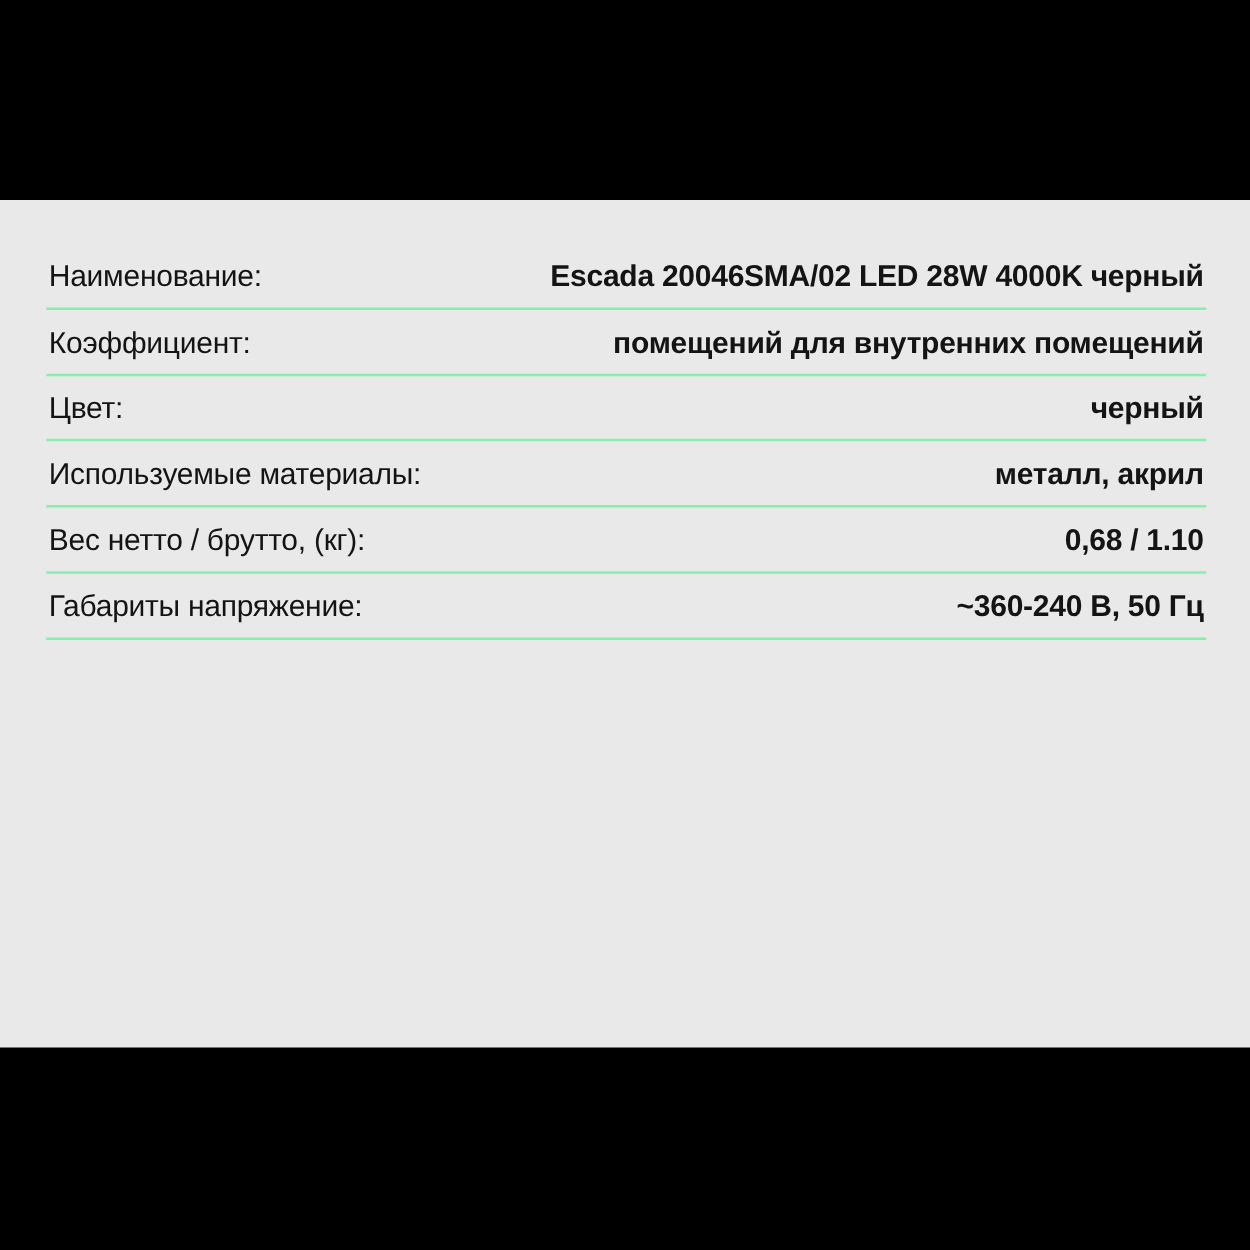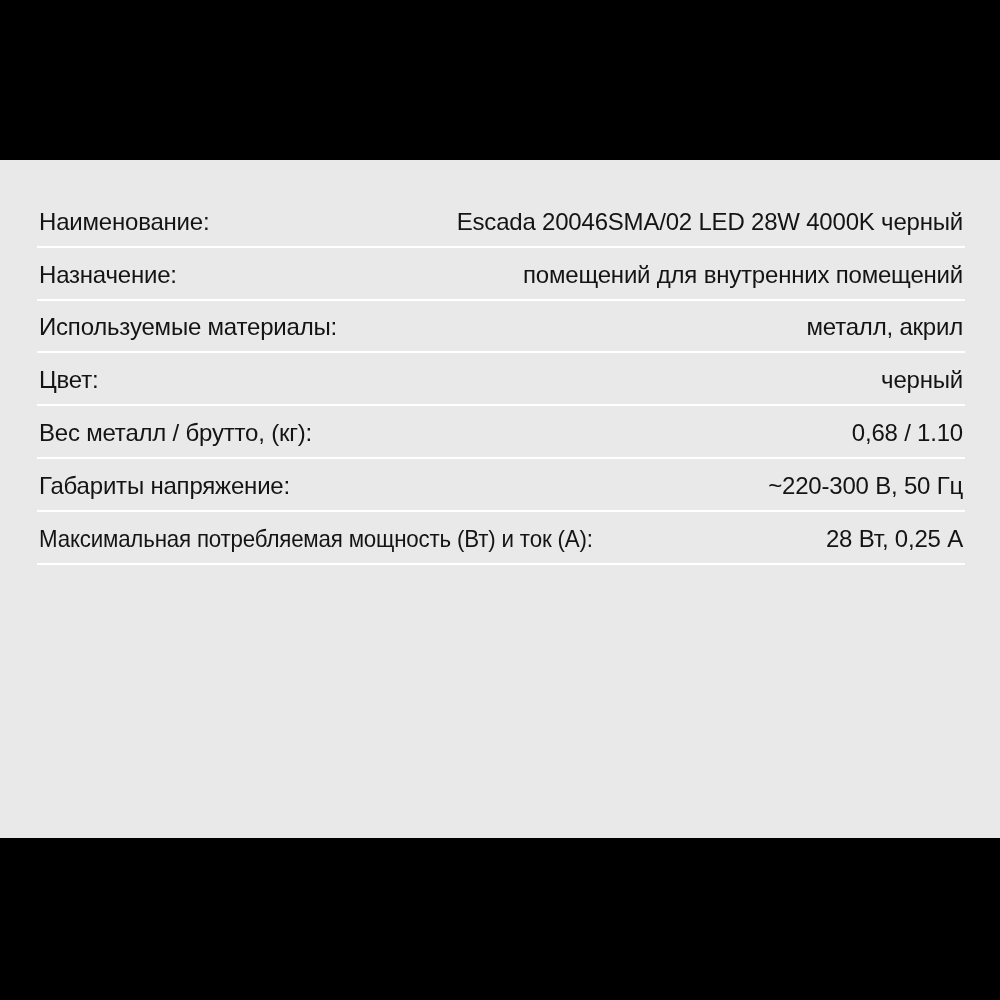--- a/index.html
+++ b/index.html
@@ -3,59 +3,55 @@
 <meta charset="utf-8">
 <style>
   html, body { margin:0; padding:0; }
   body { width:1000px; height:1000px; background:#000; position:relative; overflow:hidden; }
   .panel {
     position:absolute; left:0; top:160px; width:1000px; height:678px;
     background:#e9e9e9;
   }
   .spec-table { position:absolute; left:37px; top:195px; width:928px; }
   .row {
-    position:relative; height:52.8px; border-bottom:2px solid #ffffff;
+    position:relative; height:52.8px; border-bottom:2px solid #86efac;
     box-sizing:border-box;
   }
   .row .label, .row .value {
     position:absolute; bottom:10px;
     font-family:"Liberation Sans", "DejaVu Sans", sans-serif;
     font-size:24px; color:#141414; white-space:nowrap; letter-spacing:-0.2px;
   }
   .row .label { left:2px; }
-  .row .value { right:2px; }
+  .row .value { right:2px;font-weight:bold; }
   .row.condensed .label { transform:scaleX(0.93); transform-origin:left bottom; }
 </style>
 </head>
 <body>
 
 <div class="panel"></div>
 
 <div class="spec-table">
   <div class="row">
     <span class="label">Наименование:</span>
     <span class="value">Escada 20046SMA/02 LED 28W 4000K черный</span>
   </div>
   <div class="row">
-    <span class="label">Назначение:</span>
+    <span class="label">Коэффициент:</span>
     <span class="value">помещений для внутренних помещений</span>
+  </div>
+  <div class="row">
+    <span class="label">Цвет:</span>
+    <span class="value">черный</span>
   </div>
   <div class="row">
     <span class="label">Используемые материалы:</span>
     <span class="value">металл, акрил</span>
   </div>
   <div class="row">
-    <span class="label">Цвет:</span>
-    <span class="value">черный</span>
-  </div>
-  <div class="row">
-    <span class="label">Вес металл / брутто, (кг):</span>
+    <span class="label">Вес нетто / брутто, (кг):</span>
     <span class="value">0,68 / 1.10</span>
   </div>
   <div class="row">
     <span class="label">Габариты напряжение:</span>
-    <span class="value">~220-300 В, 50 Гц</span>
-  </div>
-  <div class="row condensed">
-    <span class="label">Максимальная потребляемая мощность (Вт) и ток (А):</span>
-    <span class="value">28 Вт, 0,25 А</span>
+    <span class="value">~360-240 В, 50 Гц</span>
   </div>
 </div>
 
 </body></html>

